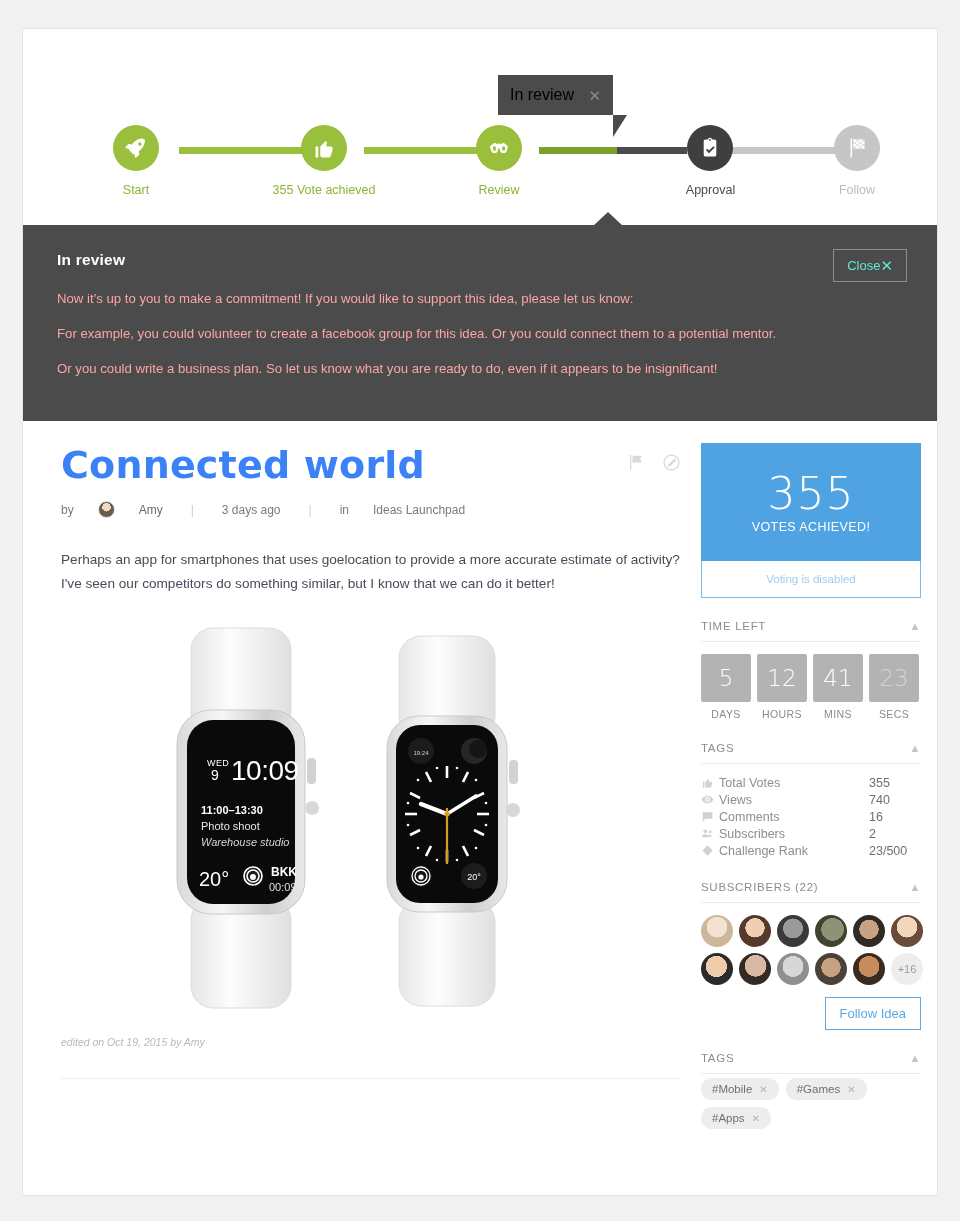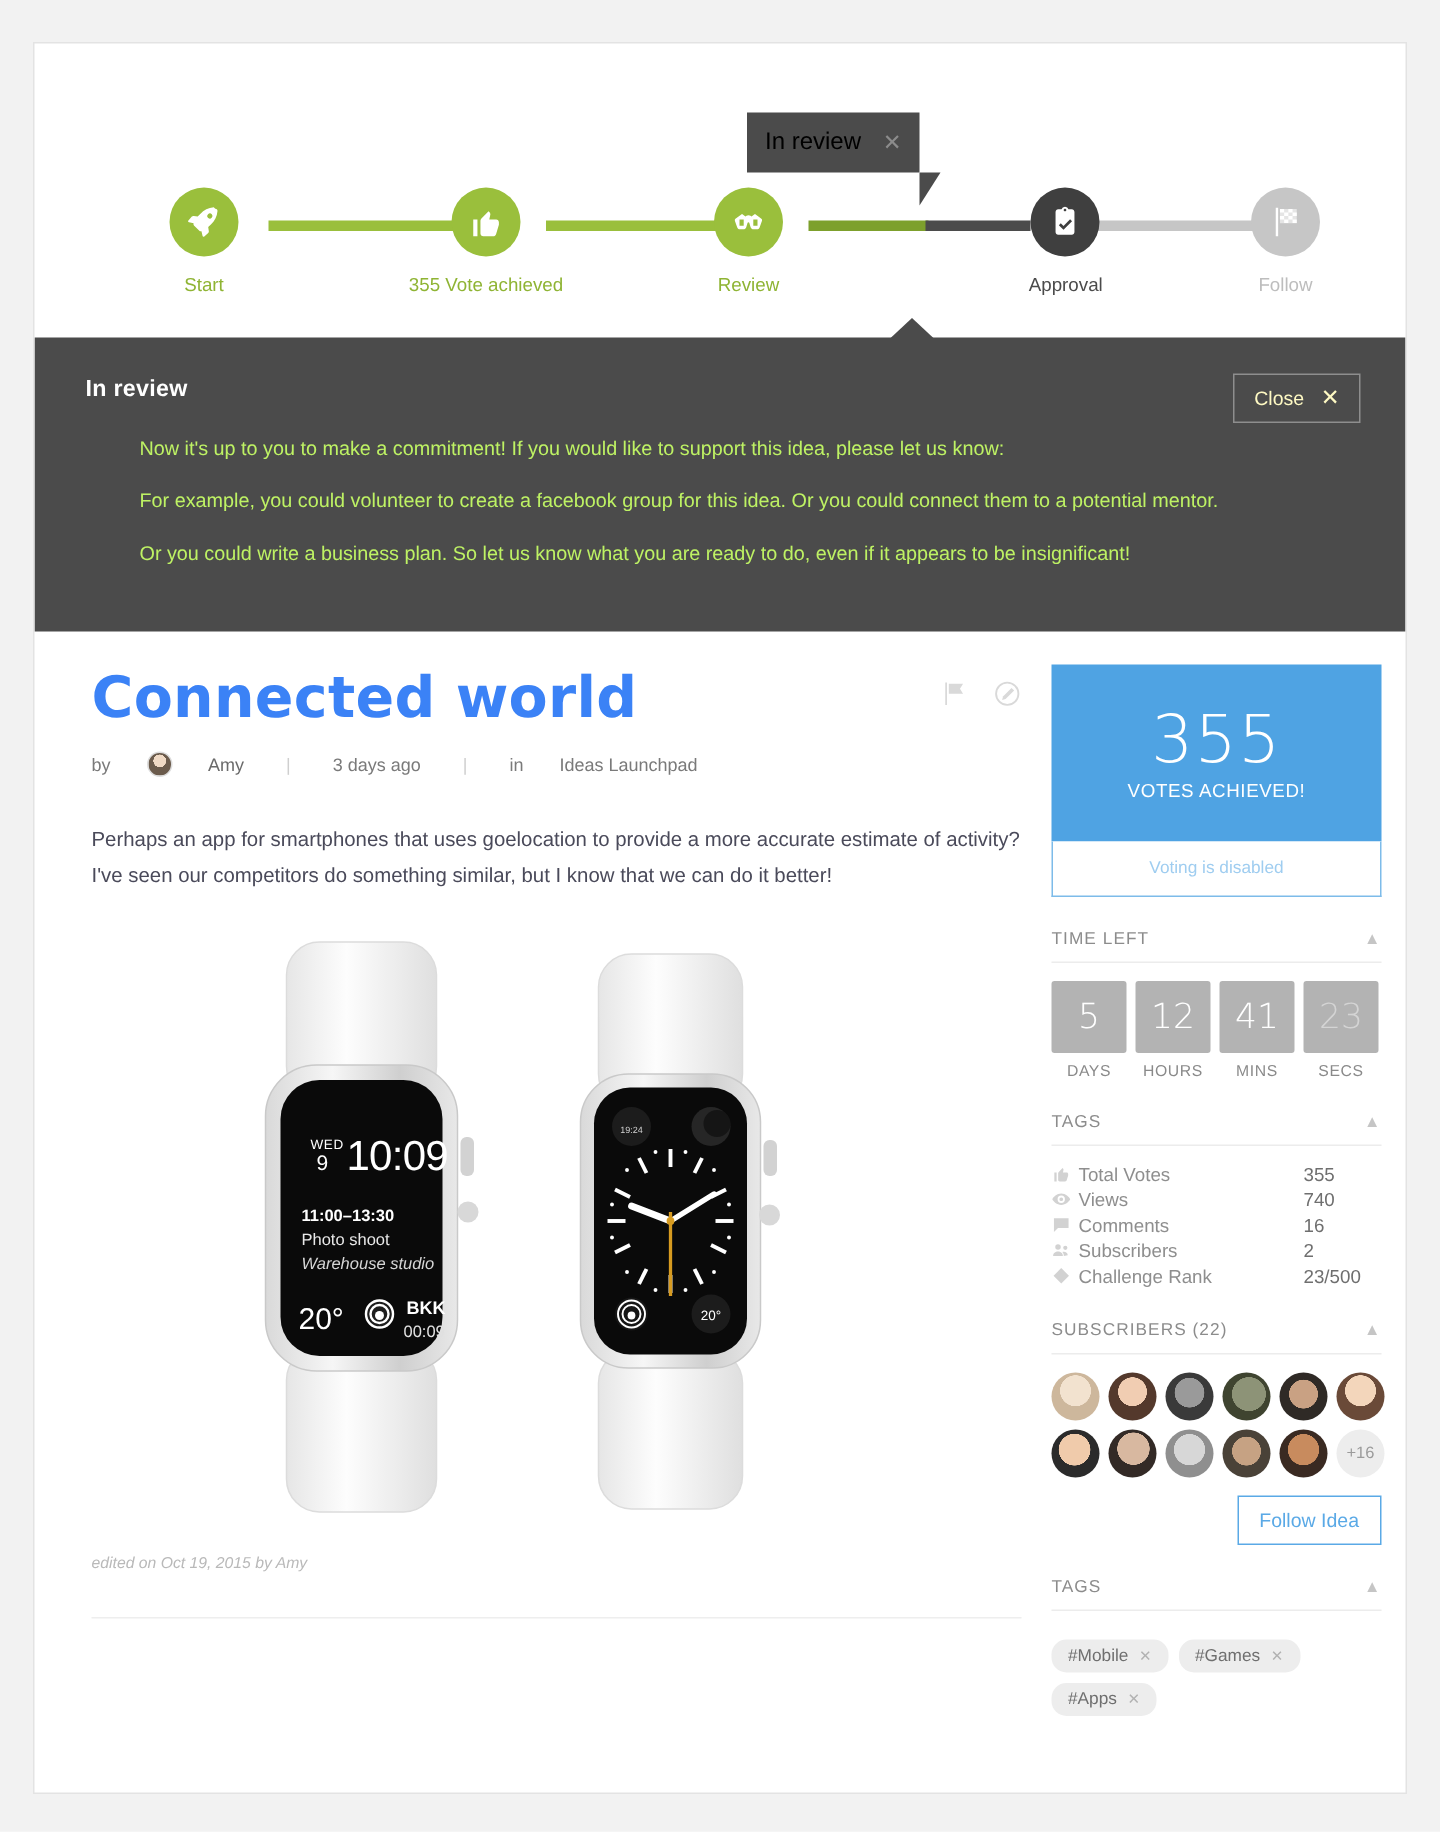--- a/index.html
+++ b/index.html
@@ -72,28 +72,28 @@
     width: 0; height: 0;
     border-left: 15px solid transparent;
     border-right: 15px solid transparent;
     border-bottom: 14px solid #4b4b4b;
   }
   .banner-title {
     color: #ffffff; font-size: 15.5px; font-weight: bold; letter-spacing: .2px;
     margin-bottom: 20px;
   }
   .banner-p {
-    color: #bef264; font-size: 13.2px; line-height: 19px; margin-bottom: 16px; margin-left: 36px;
+    color: #fca5a5; font-size: 13.2px; line-height: 19px; margin-bottom: 16px;
   }
   .banner-p.last { margin-bottom: 0; }
   .close-btn {
     position: absolute; right: 30px; top: 24px;
-    border: 1px solid #8e8e8e; color: #fef9c3;
+    border: 1px solid #8e8e8e; color: #5eead4;
     font-size: 13px; padding: 8px 13px;
-    display: flex; align-items: center; gap: 11px; cursor: pointer;
+    display: flex; align-items: center; cursor: pointer;
     background: transparent;
   }
   .close-x { font-size: 15px; line-height: 1; }
 
   
   .content { display: flex; padding: 22px 18px 0 18px; }
   .col-main { width: 660px; padding: 0 20px 0 20px; position: relative; }
   .col-side { width: 220px; padding-left: 0px; }
 
   .title-row { display: flex; align-items: flex-start; }
@@ -179,21 +179,21 @@
     width: 32px; height: 32px; border-radius: 50%; background: #ededed;
     display: flex; align-items: center; justify-content: center;
     font-size: 11px; color: #9b9b9b;
   }
   .follow-row { display: flex; justify-content: flex-end; margin-top: 12px; }
   .follow-btn {
     border: 1px solid #5aa9e6; color: #5aa9e6; background: #fff;
     font-size: 13px; padding: 8px 14px; cursor: pointer;
   }
 
-  .tags-row { display: flex; flex-wrap: wrap; gap: 7px; margin-top: 19px; }
+  .tags-row { display: flex; flex-wrap: wrap; gap: 7px; margin-top: 4px; }
   .tag {
     background: #ededed; border-radius: 10px; padding: 5px 11px;
     font-size: 11.5px; color: #6f6f6f; display: flex; align-items: center; gap: 7px;
   }
   .tag .tx { color: #b2b2b2; font-size: 10px; }
 </style>
 </head>
 <body>
 
 <div class="page">

